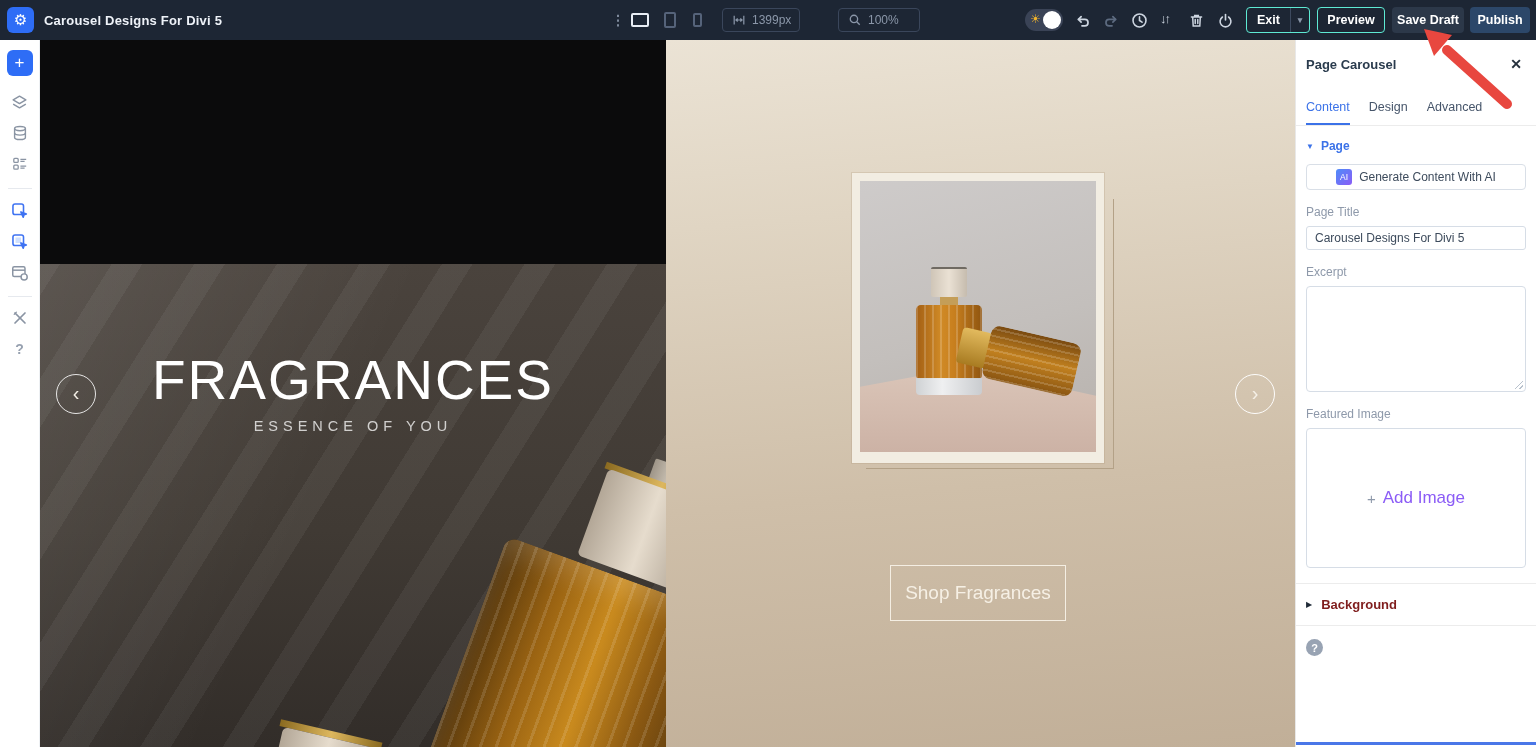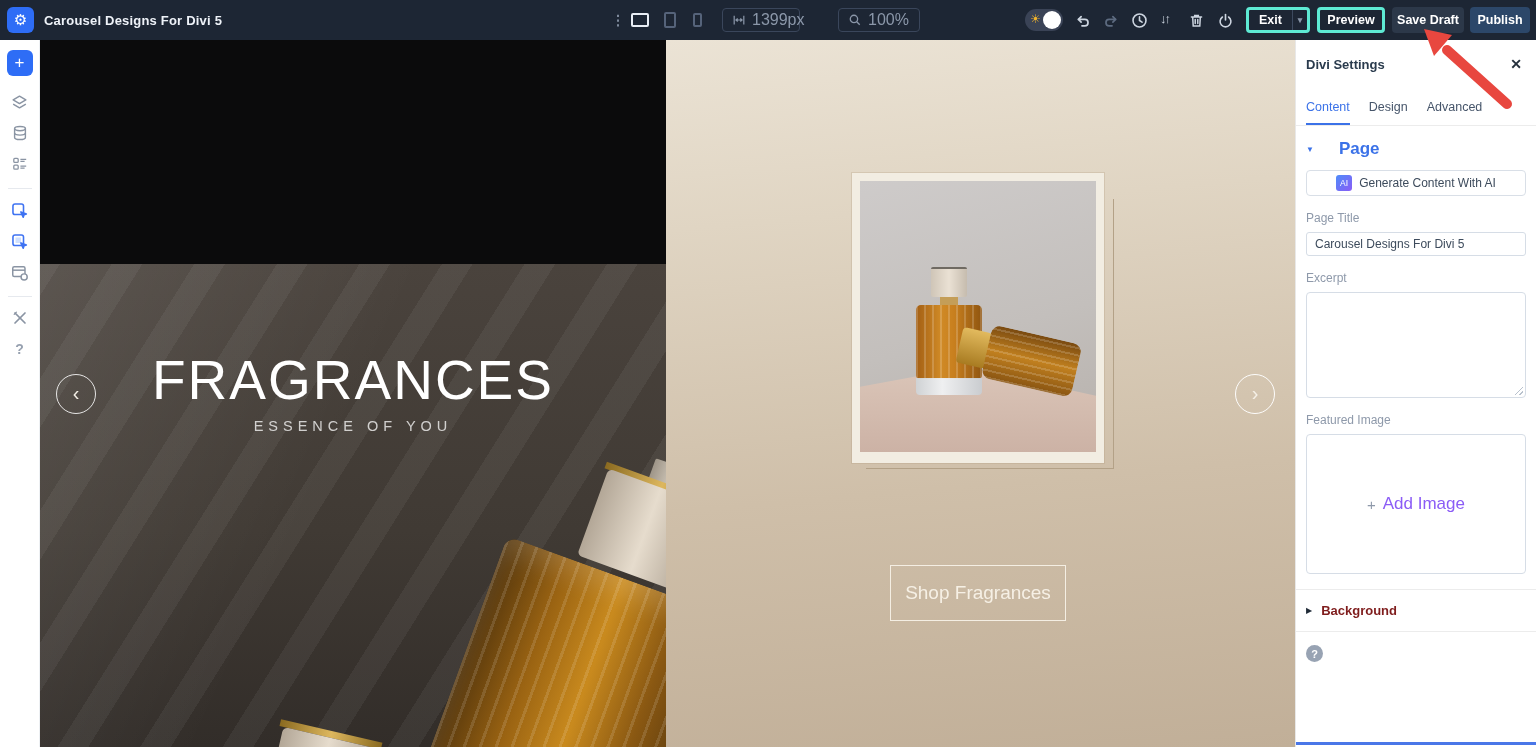--- a/index.html
+++ b/index.html
@@ -11,32 +11,32 @@
   .tb-abs { position:absolute; }
   .tb-logo { left:7px; top:7px; width:27px; height:26px; background:#2e6df6; border-radius:6px;
              display:flex; align-items:center; justify-content:center; color:#fff; font-size:15px; cursor:pointer; }
   .tb-title { left:44px; top:13px; color:#eef2f8; font-size:13px; font-weight:700; letter-spacing:.2px; }
   .tb-kebab { left:611px; top:11px; color:#7e8a9c; font-size:14px; font-weight:700; line-height:18px; cursor:pointer; }
   .dev { border-radius:2px; cursor:pointer; }
   .dev-desktop { left:631px; top:13px; width:18px; height:14px; border:2px solid #e9eef5; }
   .dev-tablet  { left:664px; top:12px; width:12px; height:16px; border:2px solid #55637a; }
   .dev-phone   { left:693px; top:13px; width:9px;  height:14px; border:2px solid #55637a; }
   .tb-input { top:8px; height:24px; border:1px solid #3a465b; border-radius:4px; display:flex; align-items:center;
-              gap:6px; color:#8b97a9; font-size:16px; padding:0 9px; cursor:text; }
+              gap:6px; color:#8b97a9; font-size:12px; padding:0 9px; cursor:text; }
   .tb-input svg { flex:0 0 auto; }
   .tb-width { left:722px; width:78px; }
   .tb-zoom  { left:838px; width:82px; }
   .tb-toggle { left:1025px; top:9px; width:38px; height:22px; background:#3a4356; border-radius:11px; cursor:pointer; }
   .tb-toggle .sun { position:absolute; left:5px; top:3px; font-size:12px; color:#f2b42c; }
   .tb-toggle .knob { position:absolute; right:2px; top:2px; width:18px; height:18px; background:#fff; border-radius:50%; }
   .tb-icon { top:12px; width:17px; height:17px; cursor:pointer; }
   .tb-sort { top:11px; color:#cdd5e0; font-size:13px; font-weight:700; letter-spacing:-2px; cursor:pointer; }
   .tb-btn { top:7px; height:26px; border-radius:4px; color:#fff; font-size:12.5px; font-weight:700;
             display:flex; align-items:center; justify-content:center; cursor:pointer; }
-  .tb-btn.outline { border:3px solid #5eead4; background:transparent; }
+  .tb-btn.outline { border:1px solid #5eead4; background:transparent; }
   .exit-group { left:1246px; width:64px; padding:0; }
   .exit-main { flex:1; text-align:center; padding:0 10px; }
   .exit-caret { width:20px; height:100%; border-left:1px solid #3d4a5f; display:flex; align-items:center;
                 justify-content:center; color:#8b97a9; font-size:9px; }
   .btn-preview { left:1317px; width:68px; }
   .btn-save { left:1392px; width:72px; background:#2c3849; }
   .btn-publish { left:1470px; width:60px; background:#2c4769; }
 
   
   .sidebar { position:absolute; left:0; top:40px; width:40px; height:707px; background:#fff; border-right:1px solid #edf0f3;
@@ -122,21 +122,21 @@
   .panel-inner { padding:0 10px; }
   .panel-head { display:flex; align-items:center; justify-content:space-between; margin-top:14px; }
   .panel-title { font-size:13px; font-weight:700; color:#2a3b4d; }
   .panel-close { color:#25303c; font-size:14px; font-weight:700; cursor:pointer; padding:2px 4px; }
   .tabs { display:flex; gap:19px; margin-top:26px; }
   .tab { font-size:12.5px; color:#46556a; cursor:pointer; padding-bottom:9px; }
   .tab.active { color:#3b72e8; border-bottom:2px solid #3b72e8; }
   .hr { height:1px; background:#ececec; margin:0 -10px; }
   .section-head { display:flex; align-items:center; gap:7px; margin-top:13px; cursor:pointer; }
   .section-head .caret { font-size:8px; color:#3b72e8; }
-  .section-head .sec-label { font-size:17px; font-weight:700; color:#3b72e8;margin-left:18px; }
+  .section-head .sec-label { font-size:12px; font-weight:700; color:#3b72e8; }
   .ai-btn { margin-top:11px; height:26px; border:1px solid #d9dfe7; border-radius:4px; background:#fff;
             display:flex; align-items:center; justify-content:center; gap:7px; cursor:pointer; width:100%; }
   .ai-badge { width:16px; height:16px; border-radius:3px; background:linear-gradient(135deg,#4e8cf9,#8a5cf6);
               color:#fff; font-size:8.5px; font-weight:400; display:flex; align-items:center; justify-content:center; }
   .ai-label { font-size:12px; color:#3d4b5c; }
   .field-label { margin-top:15px; font-size:12px; color:#8e99aa; }
   .text-input { margin-top:7px; width:100%; height:24px; border:1px solid #d6dde6; border-radius:3px;
                 font-size:12px; color:#3d4b5c; padding:0 8px; font-family:inherit; outline:none; background:#fff; }
   .textarea-wrap { position:relative; margin-top:7px; }
   .excerpt-area { width:100%; height:106px; border:1px solid #d6dde6; border-radius:4px; resize:none;
@@ -325,21 +325,21 @@
     </div>
     <div class="shop-btn">Shop Fragrances</div>
     <div class="carousel-nav nav-next">
       <span>›</span>
     </div>
   </div>
 
   <div class="panel">
     <div class="panel-inner">
       <div class="panel-head">
-        <div class="panel-title">Divi Settings</div>
+        <div class="panel-title">Page Carousel</div>
         <div class="panel-close">✕</div>
       </div>
       <div class="tabs">
         <div class="tab active">Content</div>
         <div class="tab">Design</div>
         <div class="tab">Advanced</div>
       </div>
       <div class="hr"></div>
 
       <div class="section-head">

